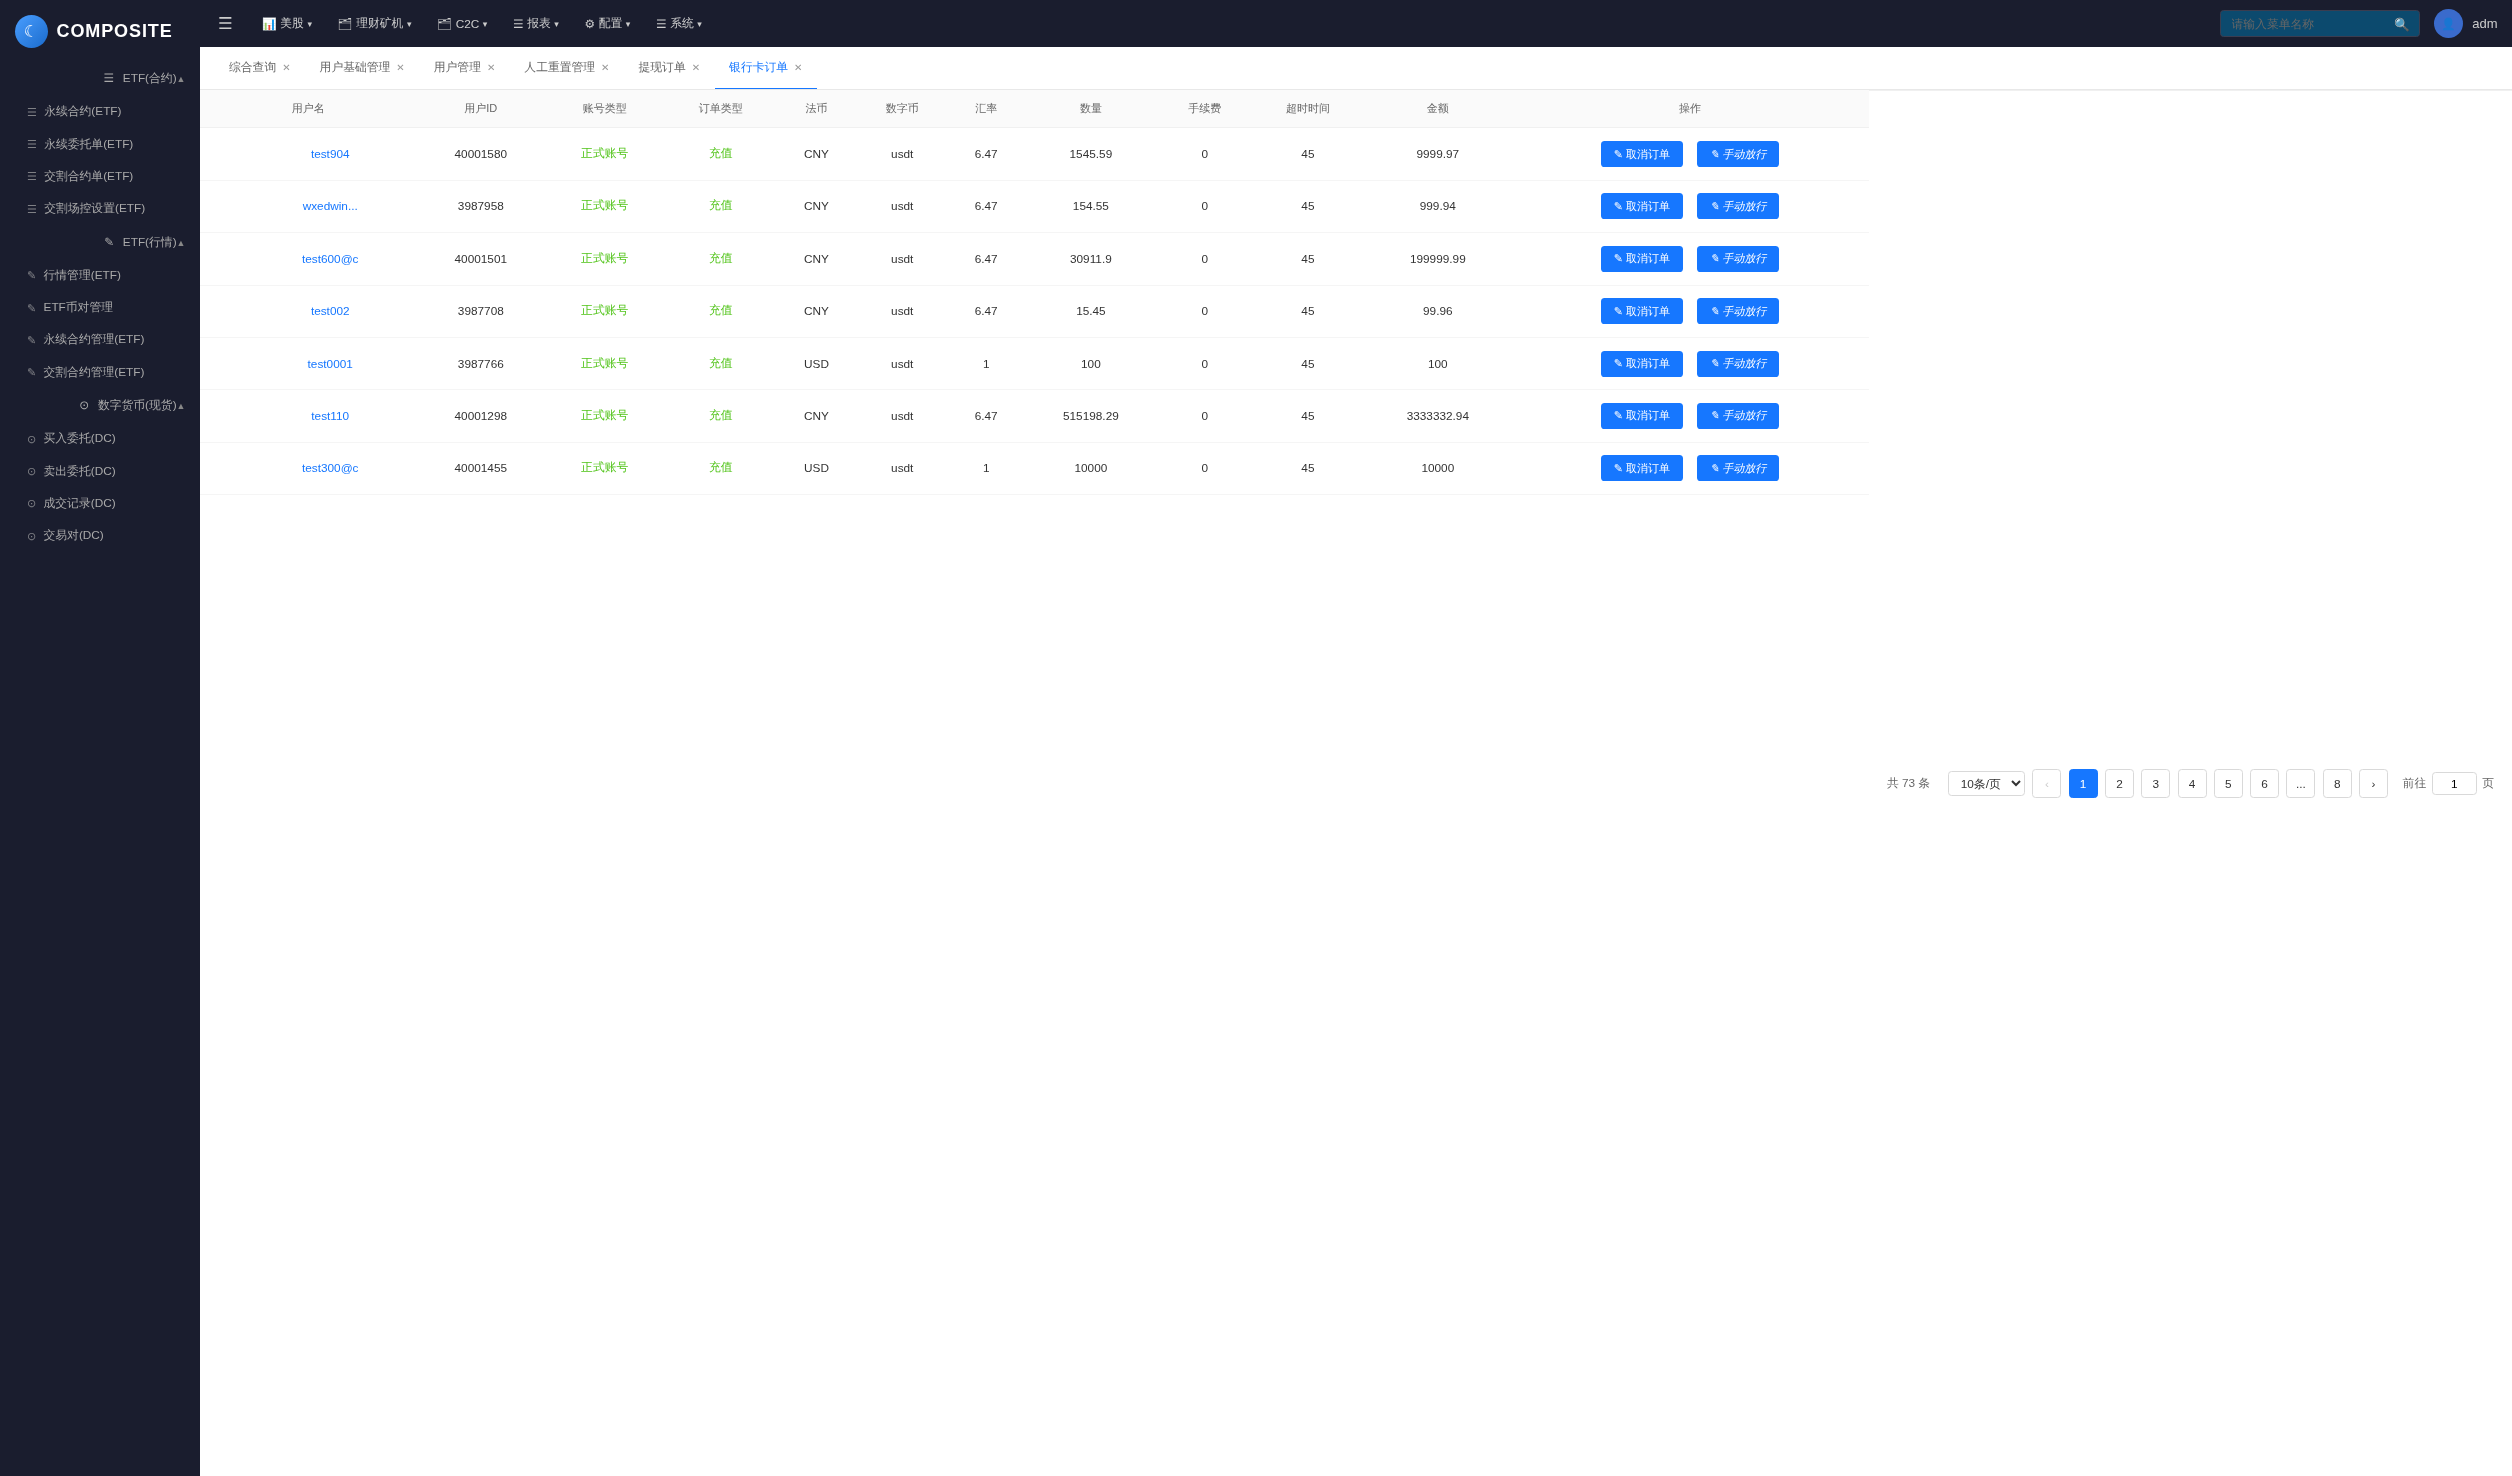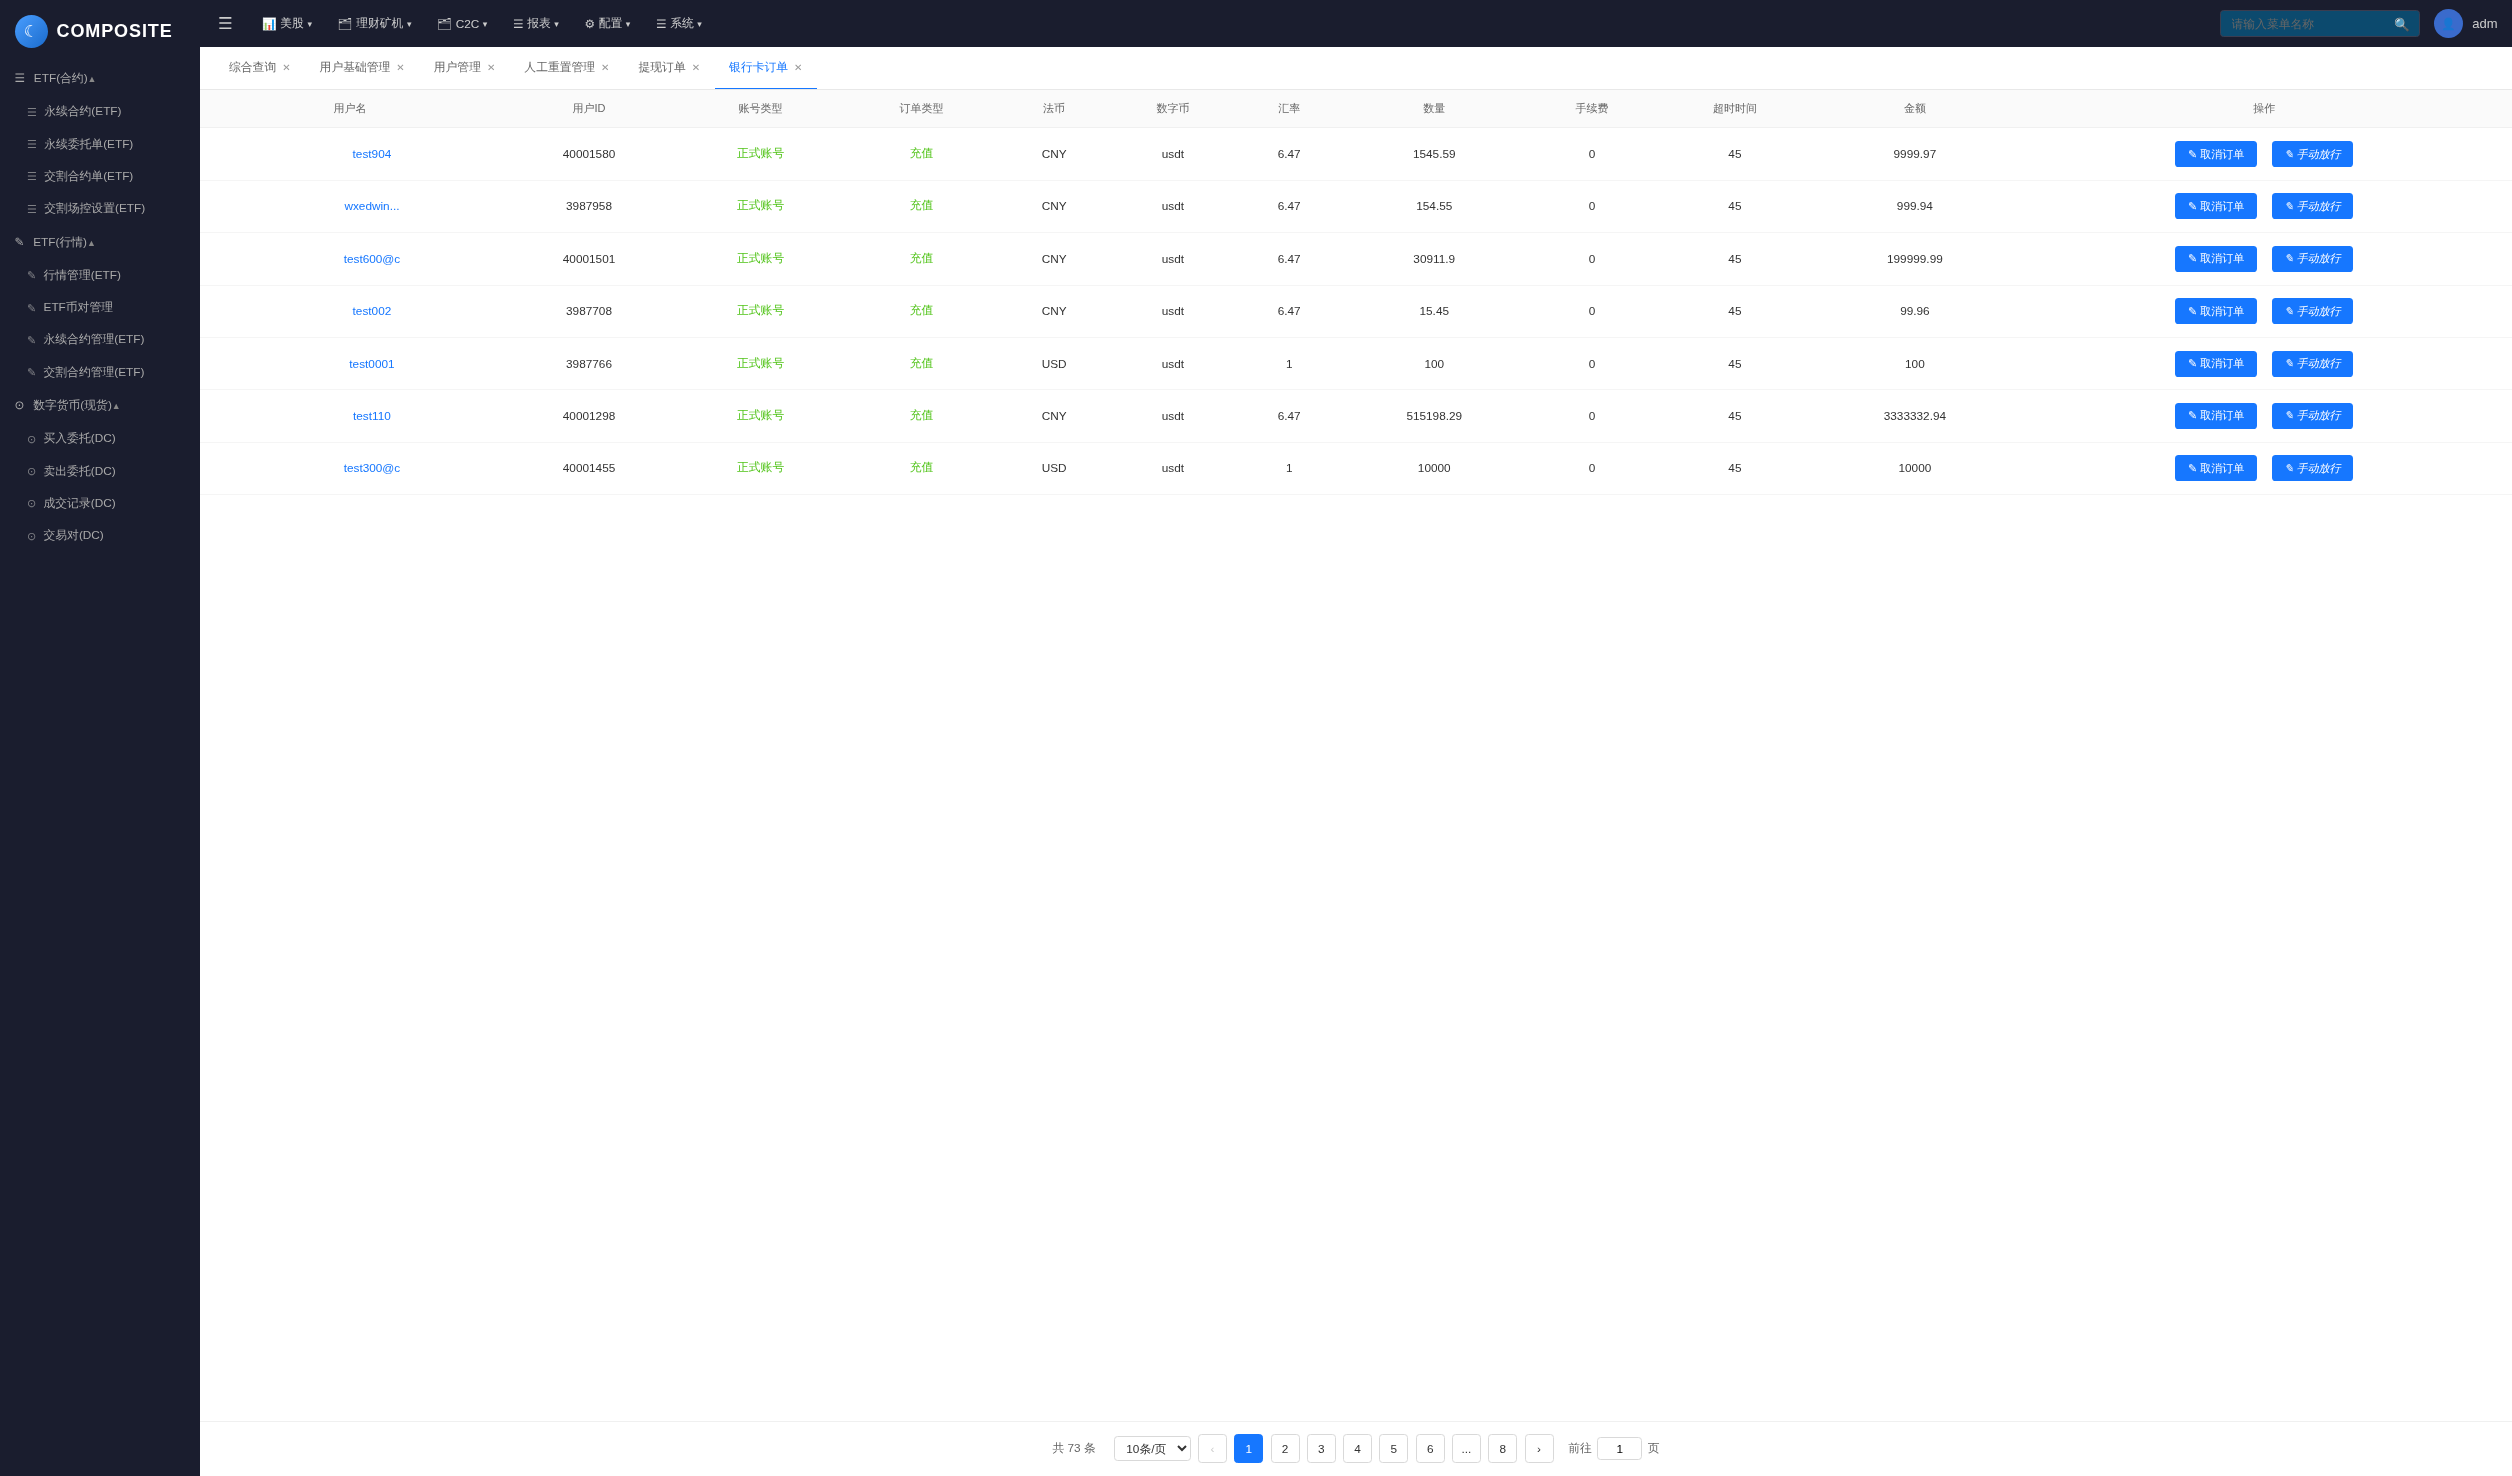--- a/index.html
+++ b/index.html
@@ -5,21 +5,21 @@
     * { box-sizing: border-box; margin: 0; padding: 0; }
     body { font-family: -apple-system, BlinkMacSystemFont, 'Segoe UI', Arial, sans-serif; font-size: 11.8px; background: #f0f2f5; display: flex; height: 100vh; overflow: hidden; }
 
     
     .sidebar { width: 200px; background: #1a1d2e; color: #ccc; display: flex; flex-direction: column; flex-shrink: 0; overflow-y: auto; }
     .sidebar-logo { display: flex; align-items: center; padding: 14.5px 14.5px; background: #1a1d2e; }
     .sidebar-logo .logo-icon { width: 33px; height: 33px; border-radius: 50%; background: linear-gradient(135deg, #4a9eff, #1a6bcc); display: flex; align-items: center; justify-content: center; color: white; font-size: 16.4px; margin-right: 9px; flex-shrink: 0; }
     .sidebar-logo .logo-text { color: white; font-size: 18px; font-weight: 700; letter-spacing: 0.9px; }
 
     .sidebar-section { }
-    .sidebar-group-header { display: flex; align-items: center; justify-content: flex-start; padding: 9px 14.5px; color: #aaa; font-size: 11.8px; cursor: pointer; }
+    .sidebar-group-header { display: flex; align-items: center; justify-content: flex-end; padding: 9px 14.5px; color: #aaa; font-size: 11.8px; cursor: pointer; }
     .sidebar-group-header .chevron { font-size: 9px; color: #888; }
     .sidebar-item { display: flex; align-items: center; padding: 8.2px 14.5px 8.2px 27px; color: #aaa; font-size: 11.8px; cursor: pointer; }
     .sidebar-item .item-icon { margin-right: 7.3px; opacity: 0.7; font-size: 11px; }
 
     
     .main { flex: 1; display: flex; flex-direction: column; overflow: hidden; }
 
     
     .topnav { background: #1a1d2e; color: white; display: flex; align-items: center; padding: 0 14.5px; height: 47px; flex-shrink: 0; gap: 3.6px; }
     .topnav-hamburger { color: #ccc; font-size: 16.4px; margin-right: 11px; cursor: pointer; padding: 3.6px; }
@@ -33,21 +33,21 @@
     .topnav-avatar { width: 29px; height: 29px; border-radius: 50%; background: #3a6bcc; display: flex; align-items: center; justify-content: center; color: white; font-size: 11.8px; margin-left: 11px; cursor: pointer; }
     .topnav-username { color: #ccc; font-size: 13px; margin-left: 5.5px; cursor: pointer; }
 
     
     .tabs-bar { background: white; border-bottom: 0.9px solid #e8e8e8; display: flex; align-items: center; padding: 0 14.5px; flex-shrink: 0; overflow-x: auto; }
     .tab { display: flex; align-items: center; gap: 6px; padding: 12.7px 14.5px; color: #666; font-size: 11.8px; cursor: pointer; border-bottom: 1.8px solid transparent; white-space: nowrap; flex-shrink: 0; }
     .tab.active { color: #1677ff; border-bottom: 1.8px solid #1677ff; }
     .tab .tab-close { color: #999; font-size: 10px; }
 
     
-    .content { flex: 1; display: flex; flex-direction: column; overflow: hidden; padding: 0; }
+    .content { flex: 1; display: flex; flex-direction: row; overflow: hidden; padding: 0; }
 
     
     .table-wrapper { flex: 1; overflow: auto; background: white; margin: 0; }
     table { width: 100%; border-collapse: collapse; font-size: 11.8px; }
     thead tr { background: #fafafa; }
     th { padding: 11px 9px; text-align: center; color: #666; font-weight: 500; border-bottom: 0.9px solid #f0f0f0; white-space: nowrap; font-size: 11px; }
     td { padding: 12.7px 9px; text-align: center; border-bottom: 0.9px solid #f5f5f5; color: #333; white-space: nowrap; }
     .user-link { color: #1677ff; cursor: pointer; text-decoration: none; padding-left: 44px; }
     .status-formal { color: #52c41a; }
     .status-charge { color: #52c41a; }

